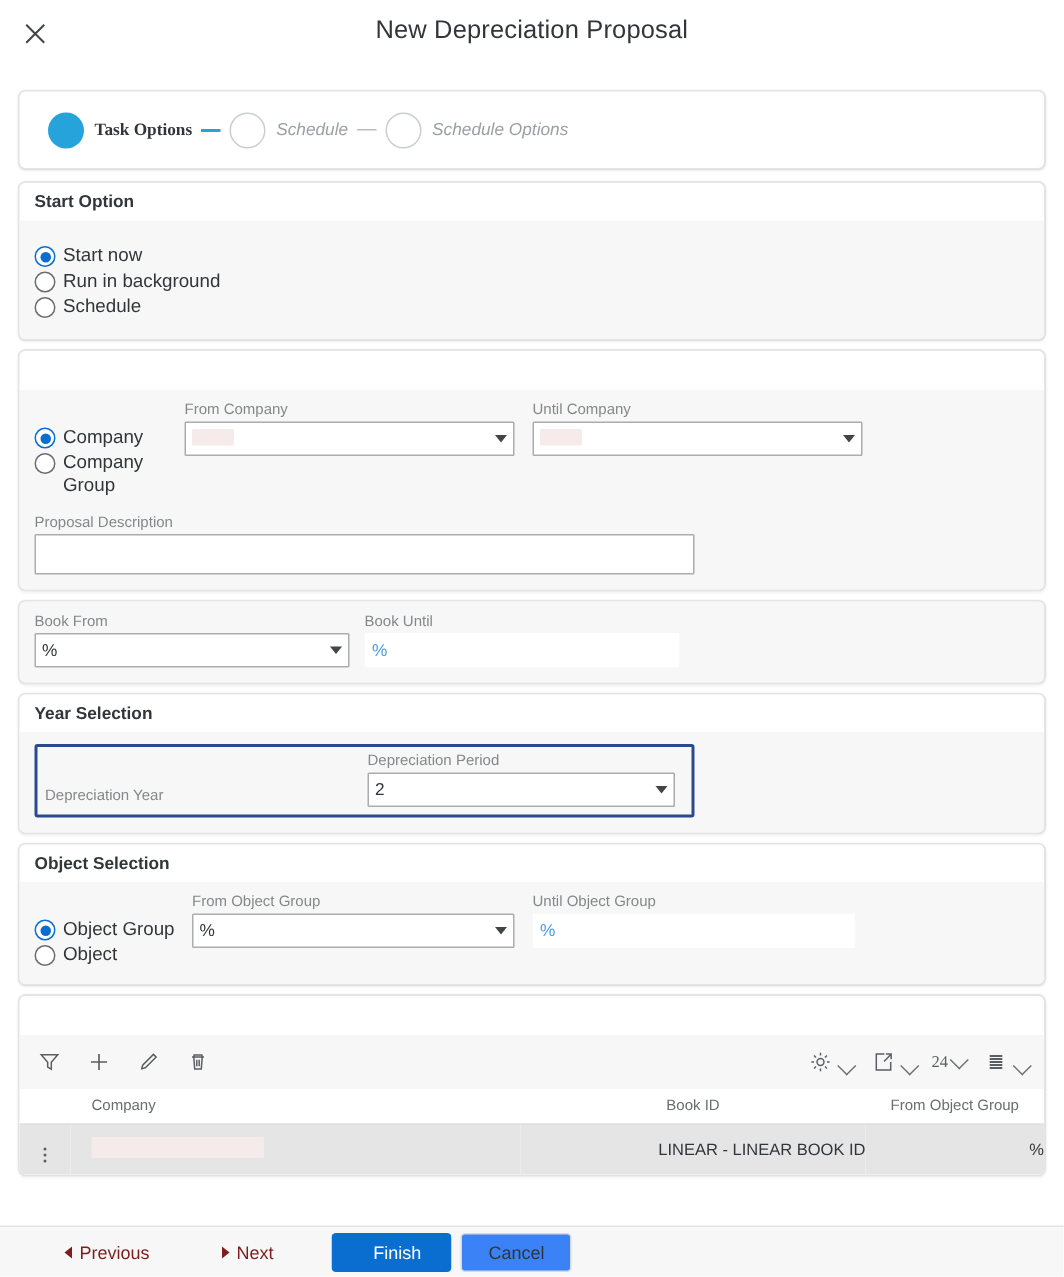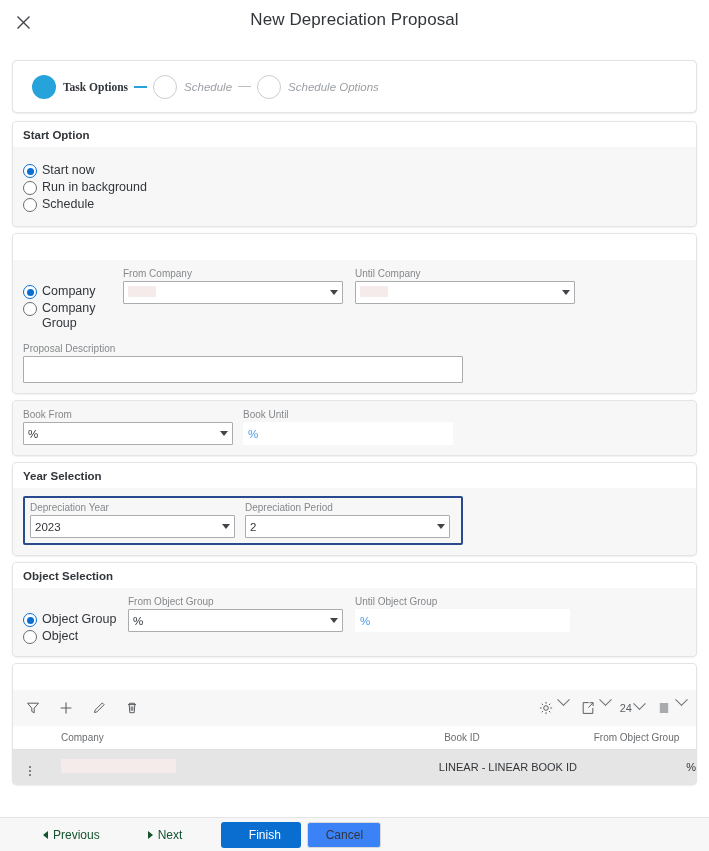--- a/index.html
+++ b/index.html
@@ -174,21 +174,21 @@
     padding: 0 10px;
   }
   .tb-left { display: flex; align-items: center; gap: 13px; }
   .tb-right { margin-left: auto; display: flex; align-items: center; gap: 10px; }
   .tb-btn {
     display: flex; align-items: center; justify-content: center;
     width: 20px; height: 20px;
     color: #5b5f63;
     cursor: pointer;
   }
-  .tb-group { display: flex; align-items: flex-start; gap: 3px; cursor: pointer; }
+  .tb-group { display: flex; align-items: flex-end; gap: 3px; cursor: pointer; font-family: Liberation Serif, serif; }
   .tb-count { font-size: 11px; color: #5b5f63; }
   .chev {
     width: 9px; height: 9px;
     border-right: 1.3px solid #6d7276;
     border-bottom: 1.3px solid #6d7276;
     transform: rotate(45deg) translate(-2px,-2px);
     flex: 0 0 auto;
   }
 
   
@@ -236,21 +236,21 @@
     padding: 0 14px;
     font-size: 12px;
     border: 1px solid transparent;
     background: transparent;
     border-radius: 3px;
     display: flex; align-items: center; justify-content: center; gap: 5px;
     cursor: pointer;
     color: #32363a;
     font-family: "Liberation Sans", sans-serif;
   }
-  .btn.disabled { color: #14532d; cursor: default; }
+  .btn.disabled { color: #7f1d1d; cursor: default; }
   .btn.primary {
     background: #0a6ed1; color: #ffffff; min-width: 80px;
     margin-left: 24px;
     padding-left: 21px;
   }
   .btn.ghost { background: #3b82f6; border: 1px solid #d9d9d9; margin-left: 6px; min-width: 74px;}
   .tri-left { width:0;height:0;border-top:4px solid transparent;border-bottom:4px solid transparent;border-right:5px solid currentColor;}
   .tri-right { width:0;height:0;border-top:4px solid transparent;border-bottom:4px solid transparent;border-left:5px solid currentColor;}
 </style>
 </head>
@@ -355,24 +355,20 @@
     </div>
   </div>
 </div>
 
 <div class="card">
   <div class="card-head">Year Selection</div>
   <div class="card-body" style="padding:8px 10px 10px 10px;">
     <div class="focus-group" style="width:440px;align-items:flex-end;">
       <div style="width:205px;">
         <div class="field-label">Depreciation Year</div>
-        <div class="input">
-          <span class="val">2023</span>
-          <span class="caret"></span>
-        </div>
       </div>
       <div style="width:205px;">
         <div class="field-label">Depreciation Period</div>
         <div class="input">
           <span class="val">2</span>
           <span class="caret"></span>
         </div>
       </div>
     </div>
   </div>

